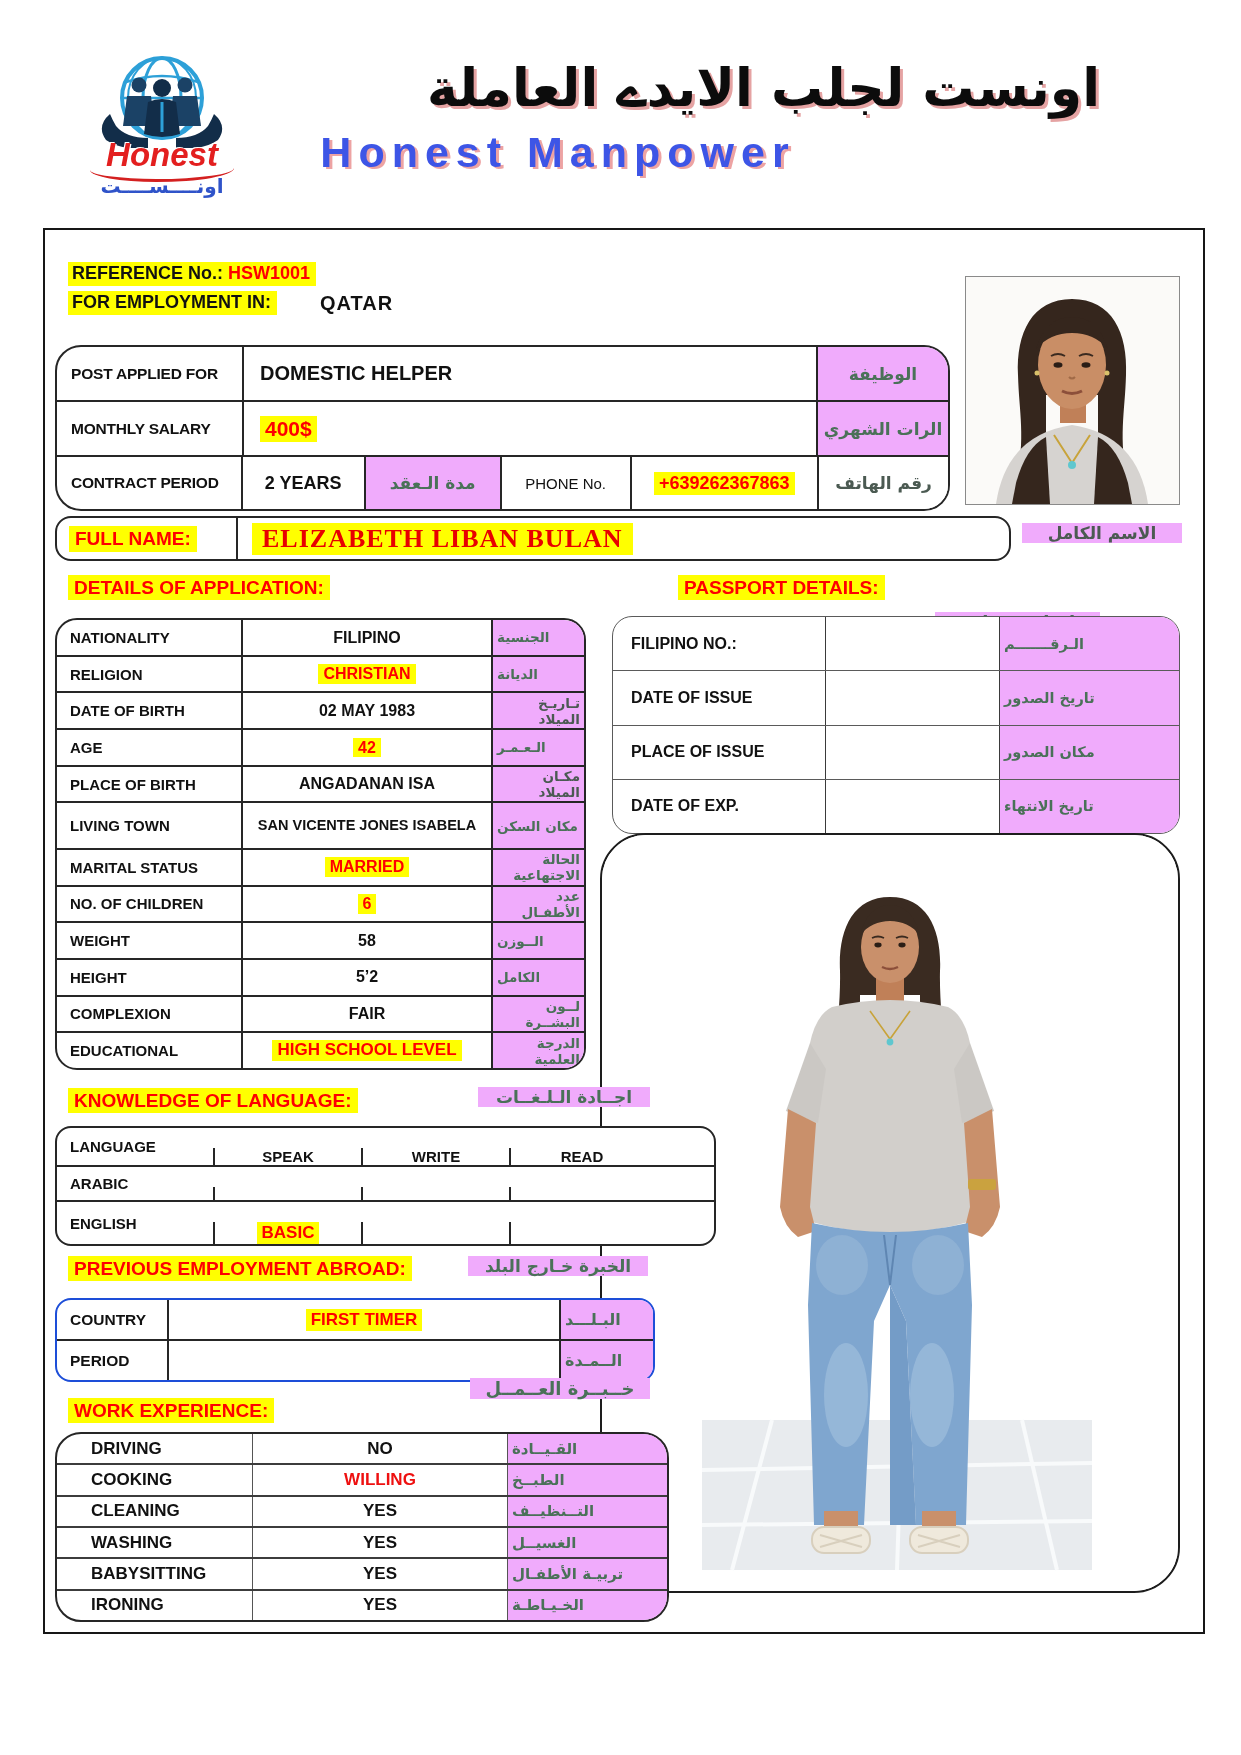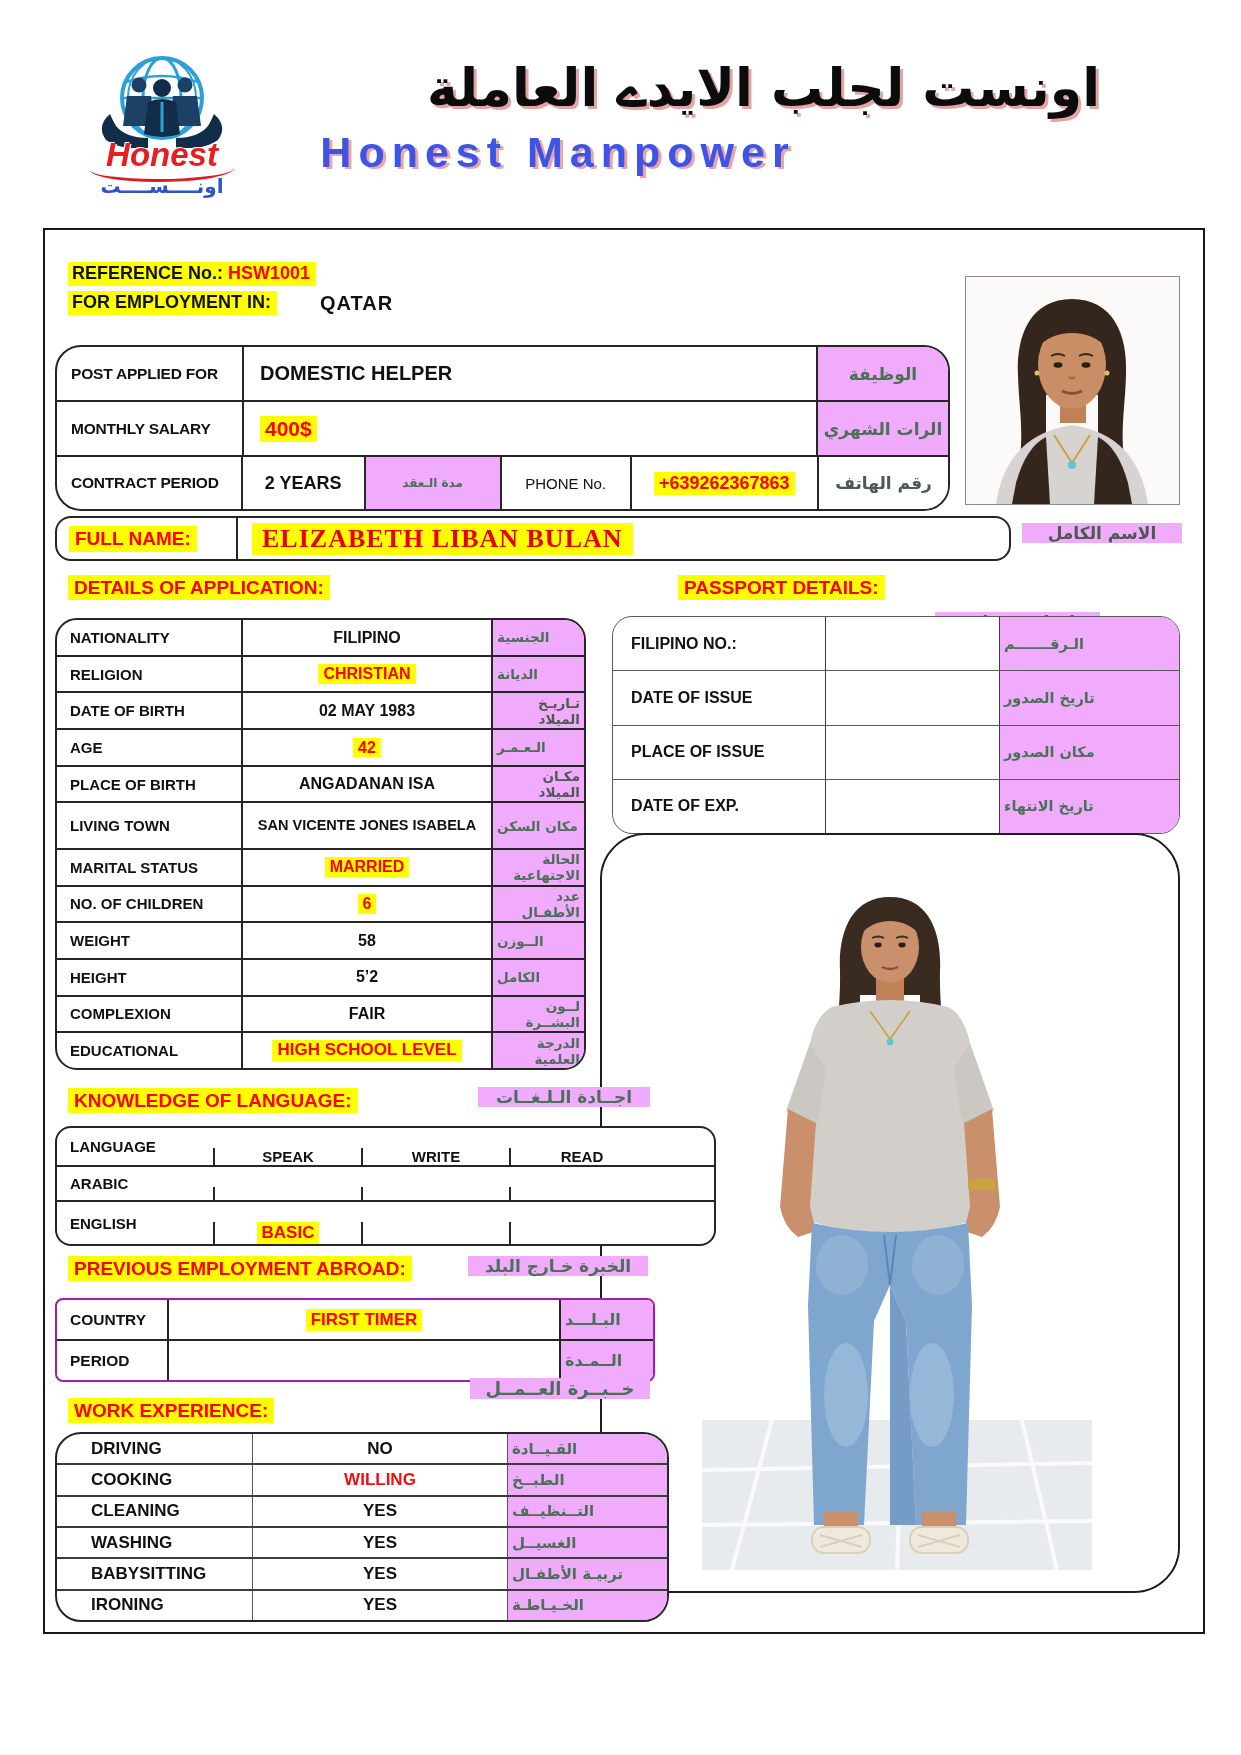--- a/index.html
+++ b/index.html
@@ -50,21 +50,21 @@
   
   .job-table { left:55px; top:345px; width:895px; height:166px;
     border:2px solid #262626; border-radius:26px; overflow:hidden; background:#fff; }
   .job-row { display:flex; width:100%; height:55px; border-bottom:2px solid #262626; }
   .job-row:last-child { border-bottom:none; height:52px; }
   .jcell { height:100%; display:flex; align-items:center; }
   .jlabel { width:185px; padding-left:14px; font-size:15.5px; font-weight:bold; letter-spacing:-0.2px; }
   .jval { flex:1; padding-left:16px; font-weight:bold; border-left:2px solid #262626; }
   .jar { width:132px; justify-content:center; border-left:2px solid #262626; font-size:17px; }
   .jv2 { width:124px; border-left:2px solid #262626; justify-content:center; font-weight:bold; font-size:18px; }
-  .jm2 { width:137px; border-left:2px solid #262626; justify-content:center; font-size:12px; }
+  .jm2 { width:137px; border-left:2px solid #262626; justify-content:center; font-size:17px; }
   .jp2 { width:131px; border-left:2px solid #262626; justify-content:center; font-size:15px; }
   .jph2 { width:189px; border-left:2px solid #262626; justify-content:center; }
 
   
   .name-box { left:55px; top:516px; width:956px; height:45px;
     border:2px solid #262626; border-radius:16px; display:flex; align-items:center; background:#fff; }
   .name-label-cell { width:179px; height:100%; display:flex; align-items:center; padding-left:12px; }
   .name-val-cell { flex:1; height:100%; display:flex; align-items:center; padding-left:14px;
     border-left:2px solid #262626; }
   .fn-chip { font-size:19px; font-weight:bold; color:#fe0000; padding:2px 6px; }
@@ -119,21 +119,21 @@
   .lrow:last-child { border-bottom:none; }
   .lc0 { width:156px; display:flex; align-items:center; padding-left:13px; font-size:15px; font-weight:bold; }
   .lc { width:148px; border-left:2px solid #262626; display:flex; align-items:center;
     justify-content:center; font-size:15px; font-weight:bold;margin-top:20px; }
   .lc:last-child { width:144px; }
 
   
   .t-prev { left:68px; top:1258px; }
   .t-prev-ar { left:468px; top:1256px; width:180px; font-size:17px; text-align:center; }
   .etable { left:55px; top:1298px; width:600px; height:84px;
-    border:2px solid #a21caf; border-radius:8px; overflow:hidden;
+    border:2px solid #1d4ed8; border-radius:16px; overflow:hidden;
     display:flex; flex-direction:column; background:#fff; }
   .erow { flex:1; display:flex; border-bottom:2px solid #262626; }
   .erow:last-child { border-bottom:none; }
   .elabel { width:110px; display:flex; align-items:center; padding-left:13px; font-size:15.5px; font-weight:bold; }
   .eval { width:392px; border-left:2px solid #262626; display:flex; align-items:center;
     justify-content:center; font-size:17px; font-weight:bold; }
   .ear { flex:1; border-left:2px solid #262626; display:flex; align-items:center;
     justify-content:flex-end; padding-right:10px; font-size:16px; }
 
   

